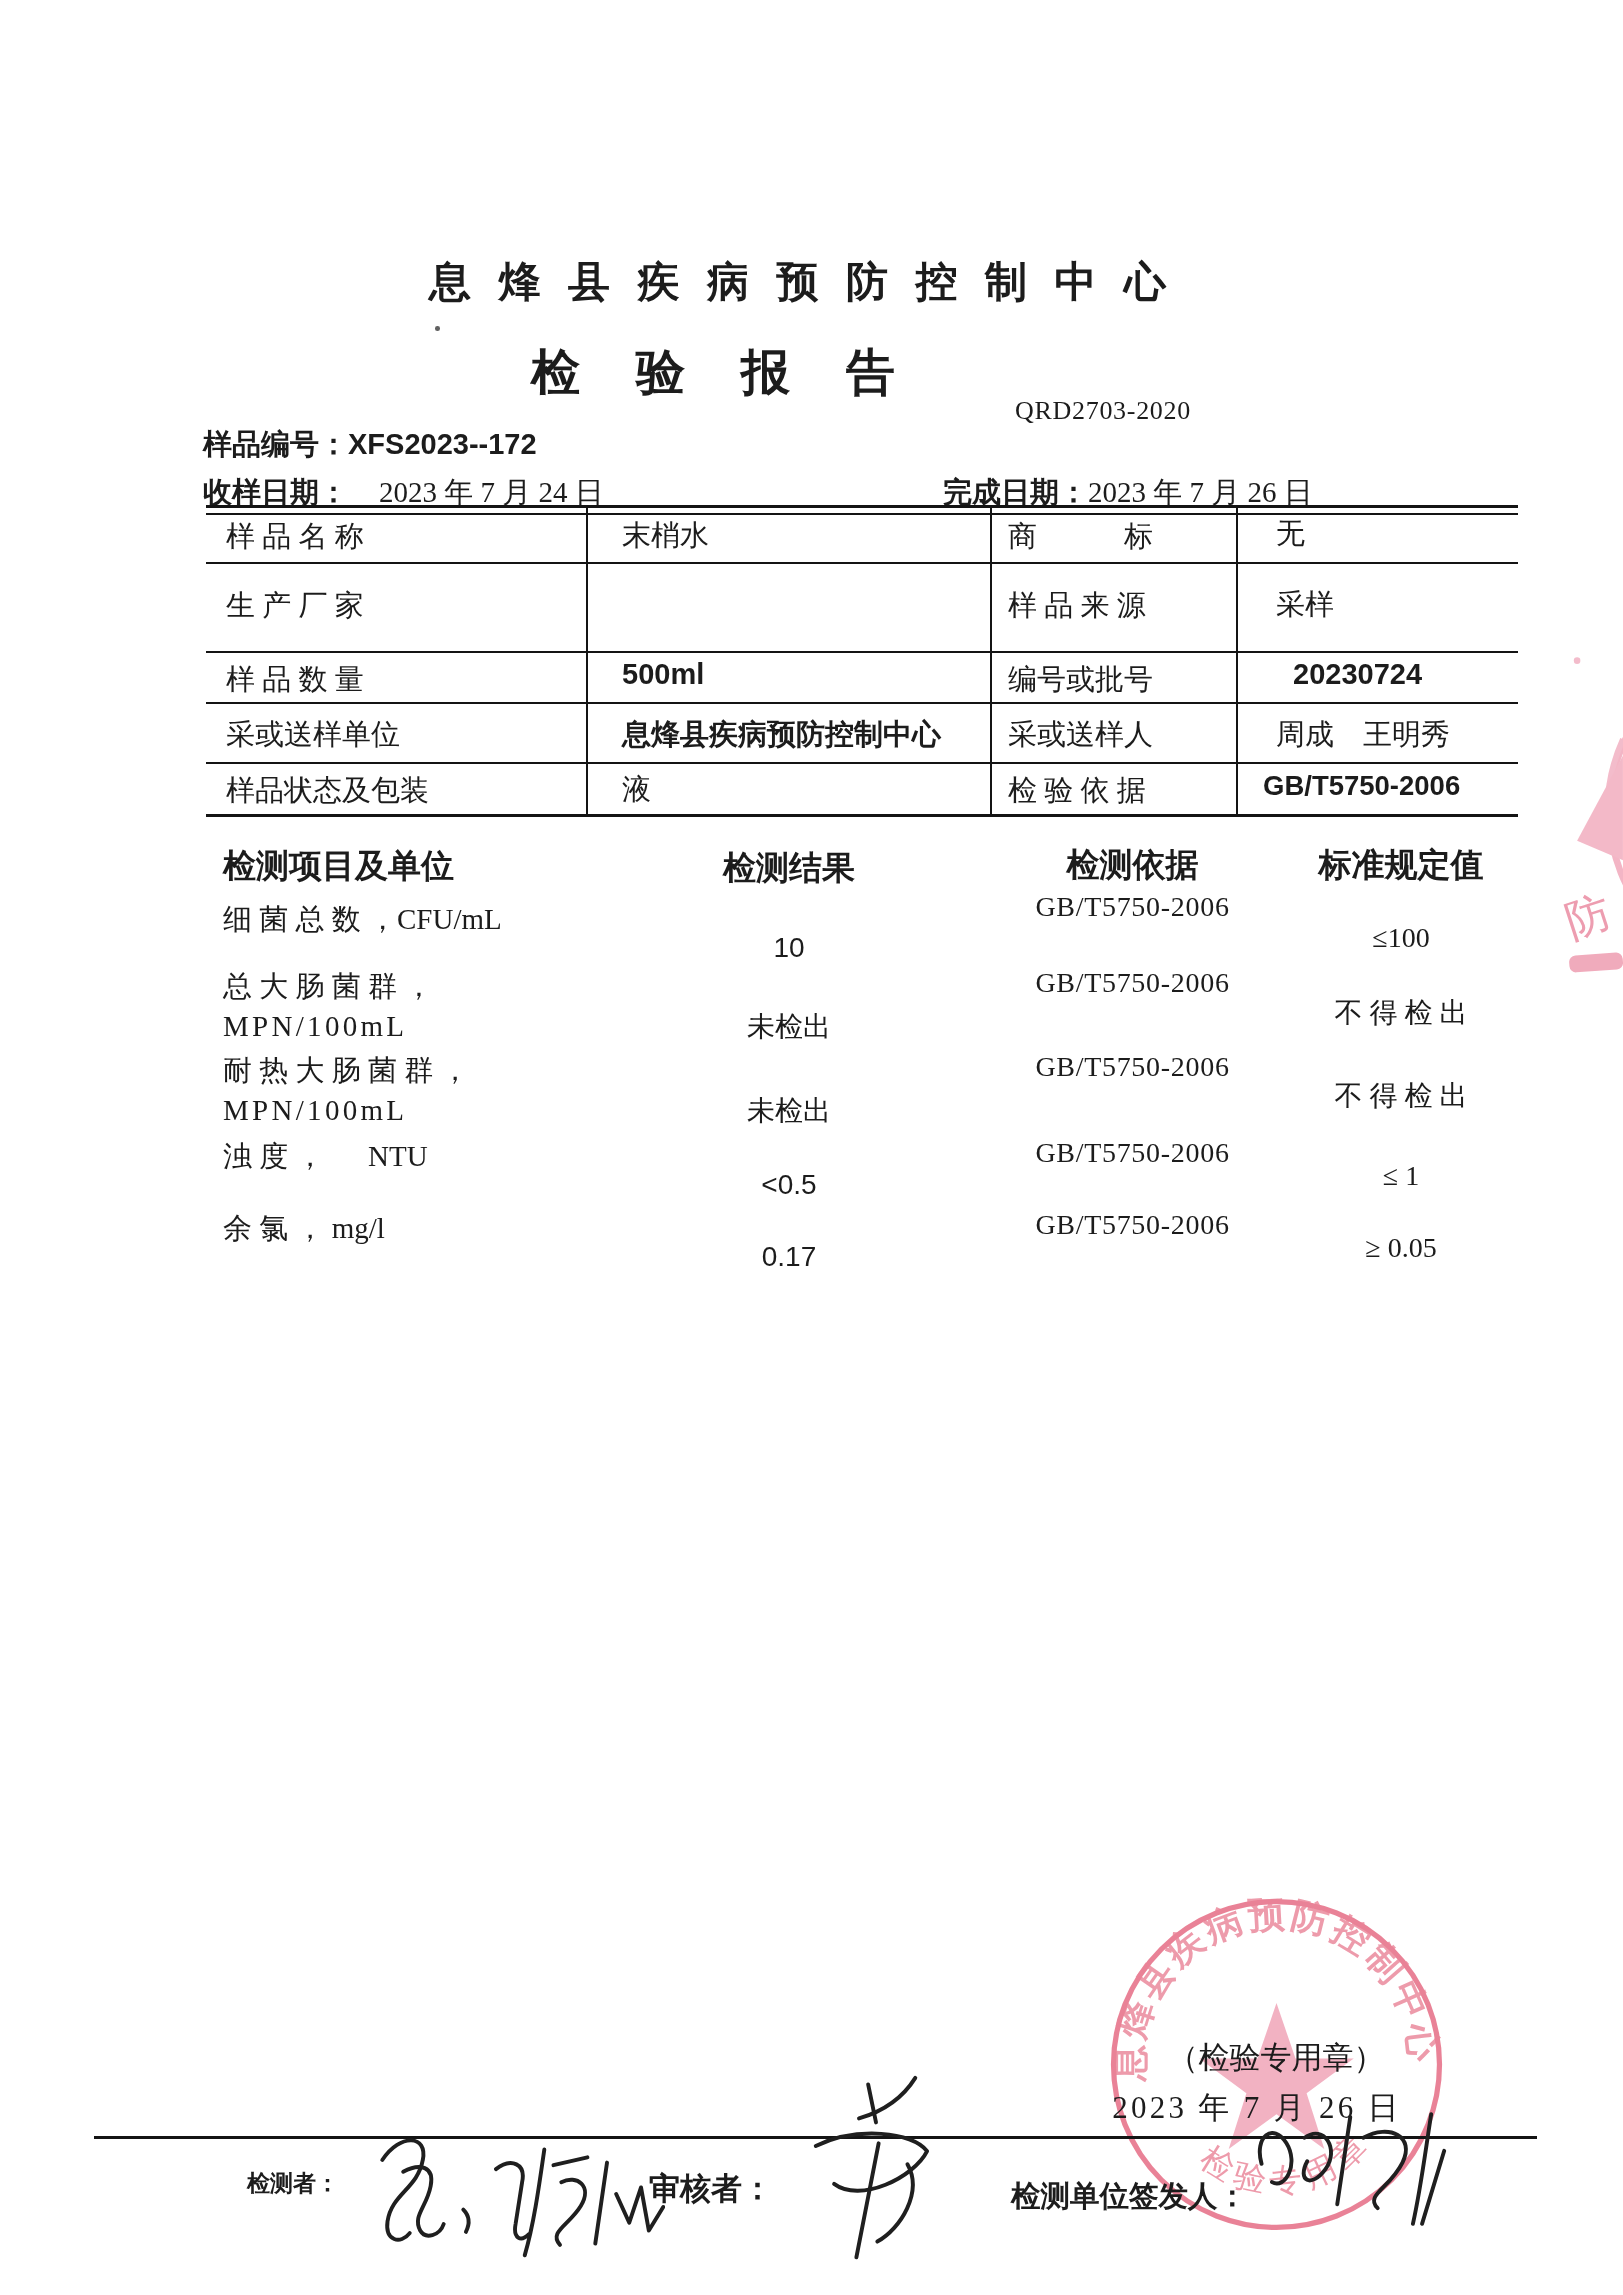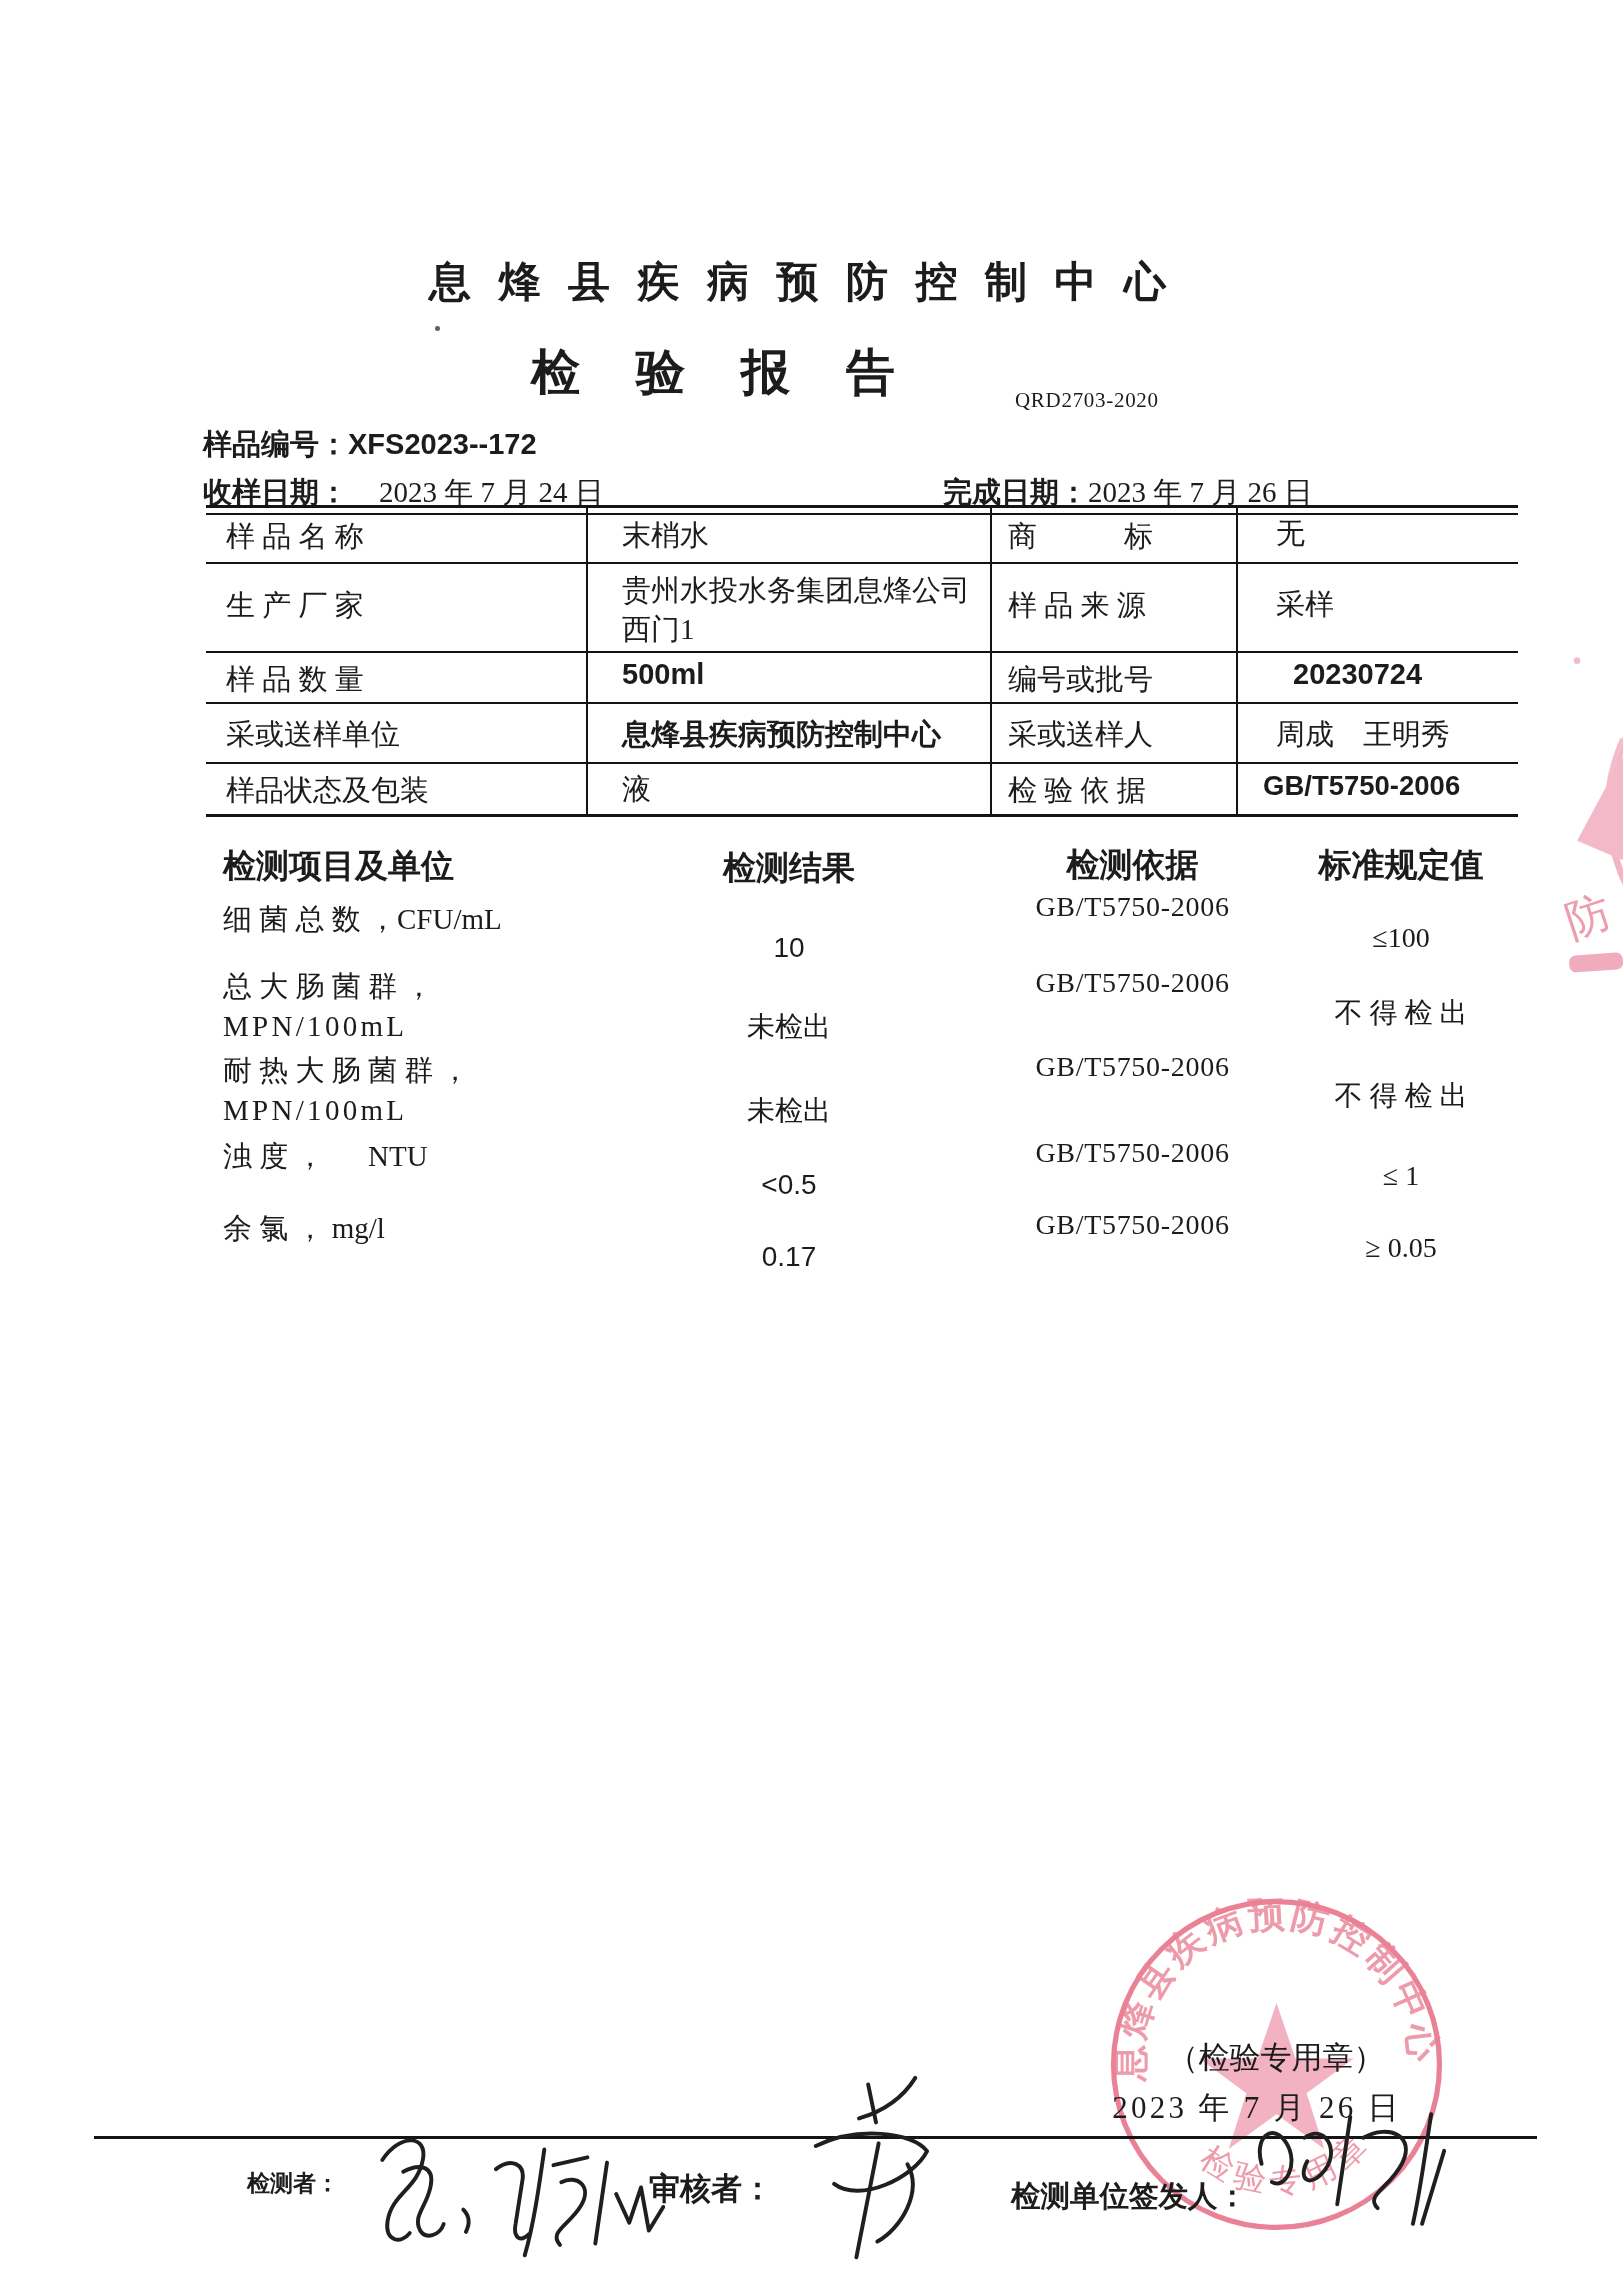--- a/index.html
+++ b/index.html
@@ -10,21 +10,21 @@
   }
   .abs{position:absolute;white-space:pre;}
   .cn{font-family:"Liberation Serif","DejaVu Serif",serif;}
   .sans{font-family:"Liberation Sans","DejaVu Sans",sans-serif;}
   .bold{font-weight:700;}
   .hline{position:absolute;background:#141414;}
   .vline{position:absolute;background:#141414;width:2px;}
   .center{text-align:center;}
   #org-title{top:254px;left:429px;font-size:42px;font-weight:700;letter-spacing:27.5px;}
   #report-title{top:340px;left:531px;font-size:49px;font-weight:700;letter-spacing:56px;}
-  #report-code{top:388px;left:1015px;font-size:21px;letter-spacing:0.7px;}
+  #report-code{top:396px;left:1015px;font-size:26px;letter-spacing:0.7px;}
   .meta-row{display:flex;align-items:baseline;font-size:29px;}
   .lbl{font-weight:700;}
   .cell{position:absolute;font-size:29px;white-space:pre;}
   .res-head{position:absolute;font-size:33px;font-weight:700;white-space:pre;}
   .res-item{position:absolute;font-size:29px;white-space:pre;}
   .res-val{position:absolute;font-size:28px;white-space:pre;text-align:center;}
   .res-basis{position:absolute;font-size:28px;white-space:pre;text-align:center;letter-spacing:0.7px;}
   .sig path{fill:none;stroke:#1f1f1f;stroke-width:6;stroke-linecap:round;stroke-linejoin:round;}
   .stamp-text{fill:#e4607a;opacity:.8;}
   .speck{position:absolute;background:#3a3a3a;border-radius:50%;opacity:.8;}
@@ -62,21 +62,20 @@
   <div class="vline" style="left:586px;top:505px;height:311px;"></div>
   <div class="vline" style="left:990px;top:505px;height:311px;"></div>
   <div class="vline" style="left:1236px;top:505px;height:311px;"></div>
 
   <div class="cell" style="left:226px;top:517px;">样 品 名 称</div>
   <div class="cell" style="left:622px;top:516px;">末梢水</div>
   <div class="cell" style="left:1008px;top:517px;">商　　　标</div>
   <div class="cell" style="left:1276px;top:514px;">无</div>
 
   <div class="cell" style="left:226px;top:586px;">生 产 厂 家</div>
-  <div class="cell" style="left:622px;top:571px;width:353px;white-space:normal;line-height:1.33;">贵州水投水务集团息烽公司西门1</div>
   <div class="cell" style="left:1008px;top:586px;">样 品 来 源</div>
   <div class="cell" style="left:1276px;top:585px;font-family:Liberation Mono, monospace;">采样</div>
 
   <div class="cell" style="left:226px;top:660px;">样 品 数 量</div>
   <div class="cell sans bold" style="left:622px;top:658px;">500ml</div>
   <div class="cell" style="left:1008px;top:660px;">编号或批号</div>
   <div class="cell sans bold" style="left:1293px;top:658px;">20230724</div>
 
   <div class="cell" style="left:226px;top:715px;">采或送样单位</div>
   <div class="cell bold" style="left:622px;top:715px;">息烽县疾病预防控制中心</div>

